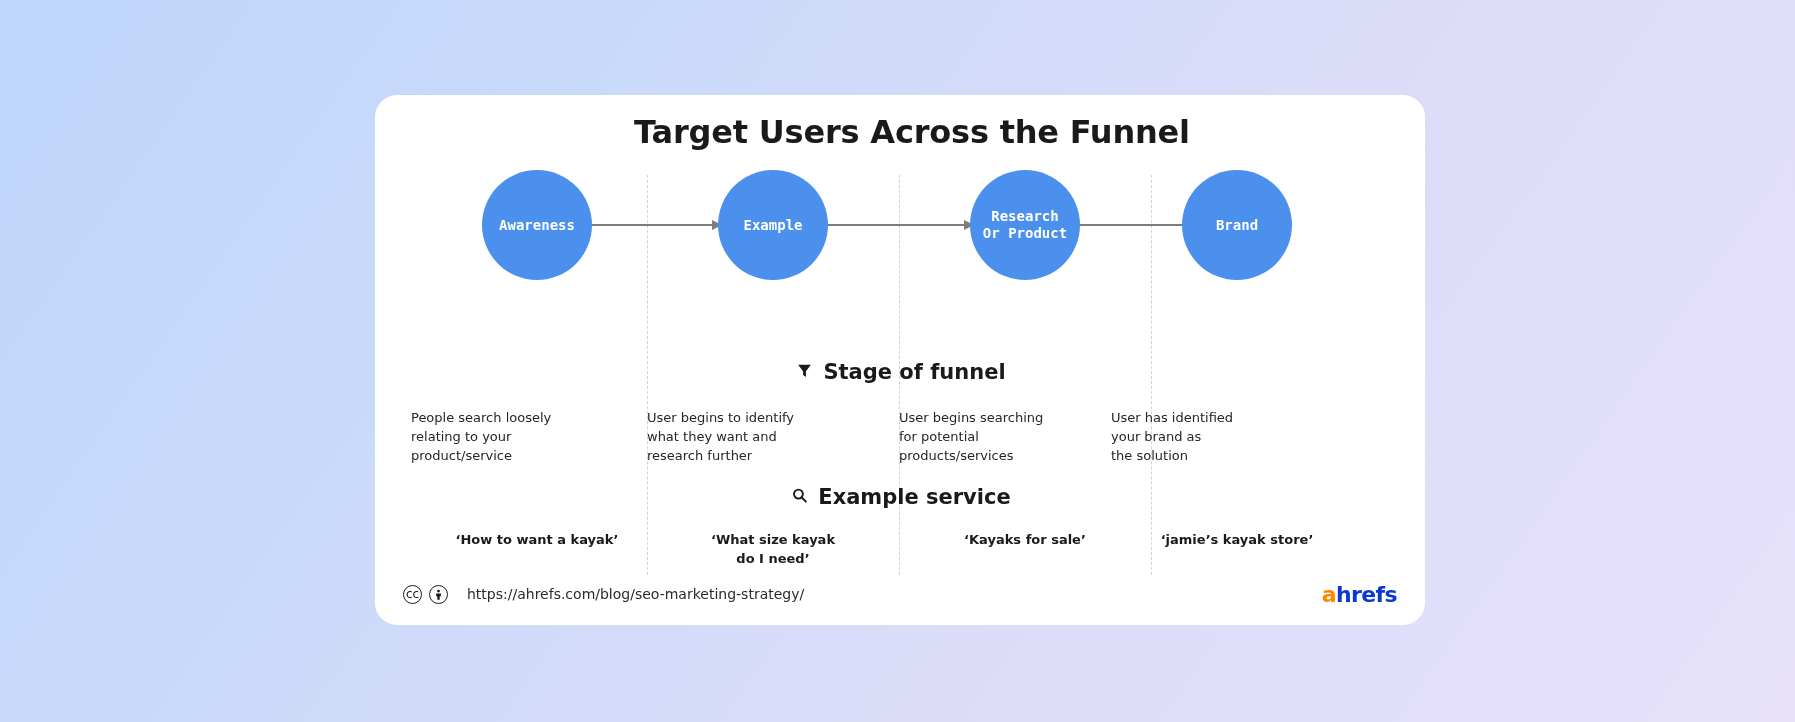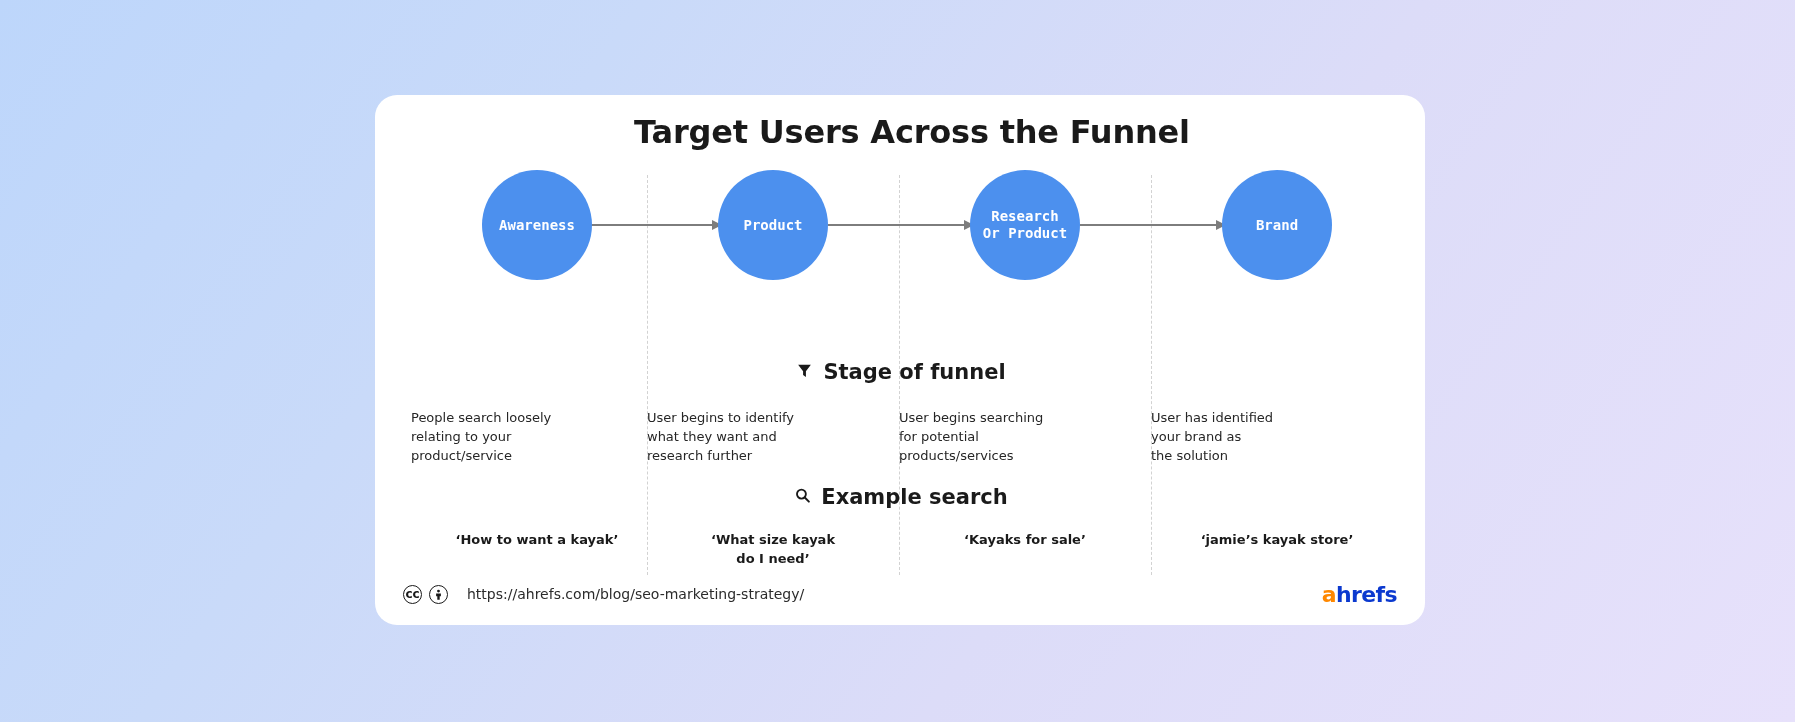--- a/index.html
+++ b/index.html
@@ -50,21 +50,21 @@
   }
   .col {
     position: absolute;
     top: 0;
     width: 252px;
     height: 100%;
   }
   .col-0 { left: 16px; }
   .col-1 { left: 252px; }
   .col-2 { left: 504px; }
-  .col-3 { left: 756px; }
+  .col-3 { left: 716px; }
 
   
   .vdivider {
     position: absolute;
     top: 5px;
     width: 0;
     height: 400px;
     border-left: 1.5px dashed #d2d2d2;
   }
   .vd-1 { left: 252px; }
@@ -205,21 +205,21 @@
     border-radius: 50%;
     border: 1.6px solid #1a1a1a;
     display: flex;
     align-items: center;
     justify-content: center;
     box-sizing: border-box;
   }
   .cc-badge span {
     font-family: "DejaVu Sans", sans-serif;
     font-size: 12px;
-    font-weight: 700;
+    font-weight: 400;
     line-height: 1;
     color: #1a1a1a;
   }
 
   .logo {
     font-family: "DejaVu Sans", sans-serif;
     font-weight: 700;
     font-size: 22px;
     letter-spacing: -0.6px;
   }
@@ -251,21 +251,21 @@
       </div>
       <div class="desc">People search loosely
 relating to your
 product/service</div>
       <div class="example">‘How to want a kayak’</div>
     </div>
 
     <div class="col col-1">
       <div class="circle-row">
         <div class="circle">
-          <span class="circle-label">Product</span>
+          <span class="circle-label">Example</span>
         </div>
       </div>
       <div class="desc">User begins to identify
 what they want and
 research further</div>
       <div class="example">‘What size kayak
 do I need’</div>
     </div>
 
     <div class="col col-2">
@@ -302,21 +302,21 @@
       <span>Stage of funnel</span>
     </div>
 
     <div class="section-head head-search">
       <span class="head-icon">
         <svg width="17" height="17" viewBox="0 0 24 24" aria-hidden="true">
           <circle cx="10.5" cy="10" r="6.3" fill="none" stroke="#1a1a1a" stroke-width="2.6"></circle>
           <line x1="15.2" y1="14.8" x2="21" y2="20.6" stroke="#1a1a1a" stroke-width="2.8" stroke-linecap="round"></line>
         </svg>
       </span>
-      <span>Example search</span>
+      <span>Example service</span>
     </div>
 
   </div>
 
   <div class="footer">
     <div class="footer-left">
       <span class="cc-badge">
         <span>cc</span>
       </span>
       <span class="cc-badge">

